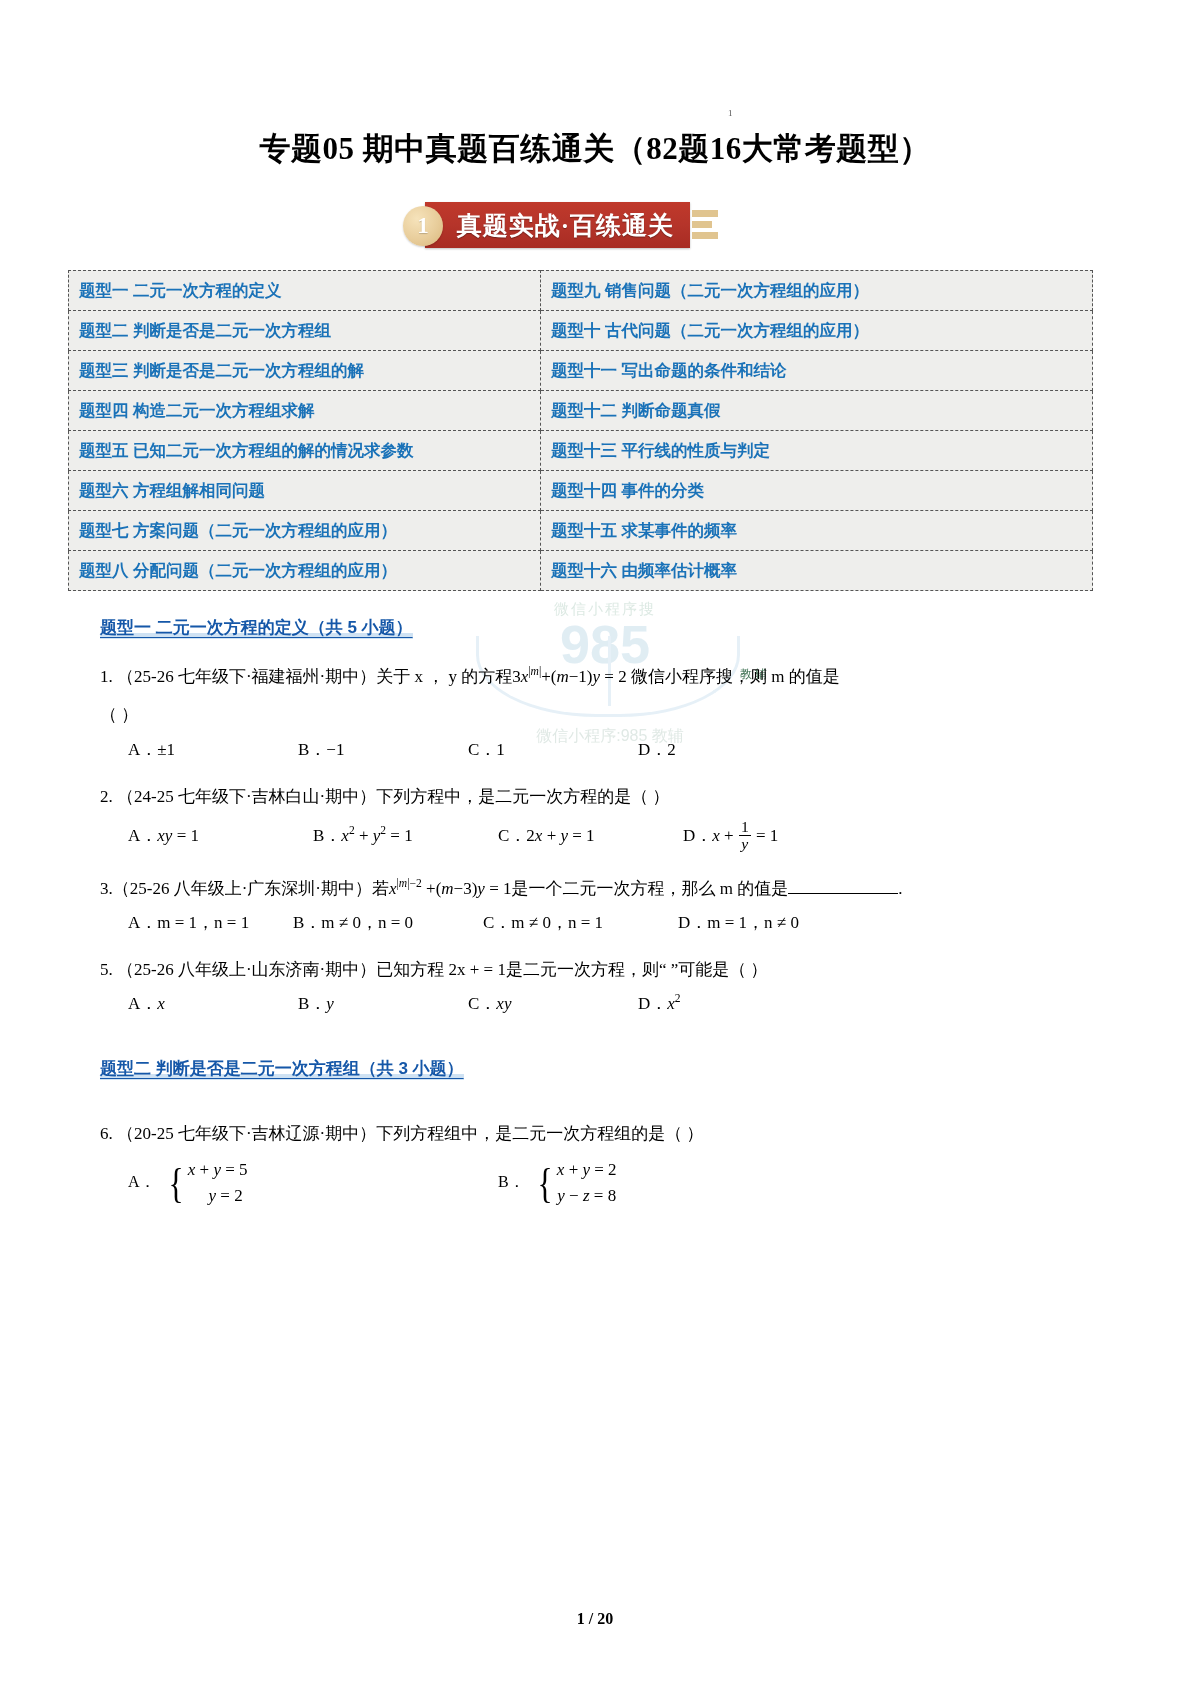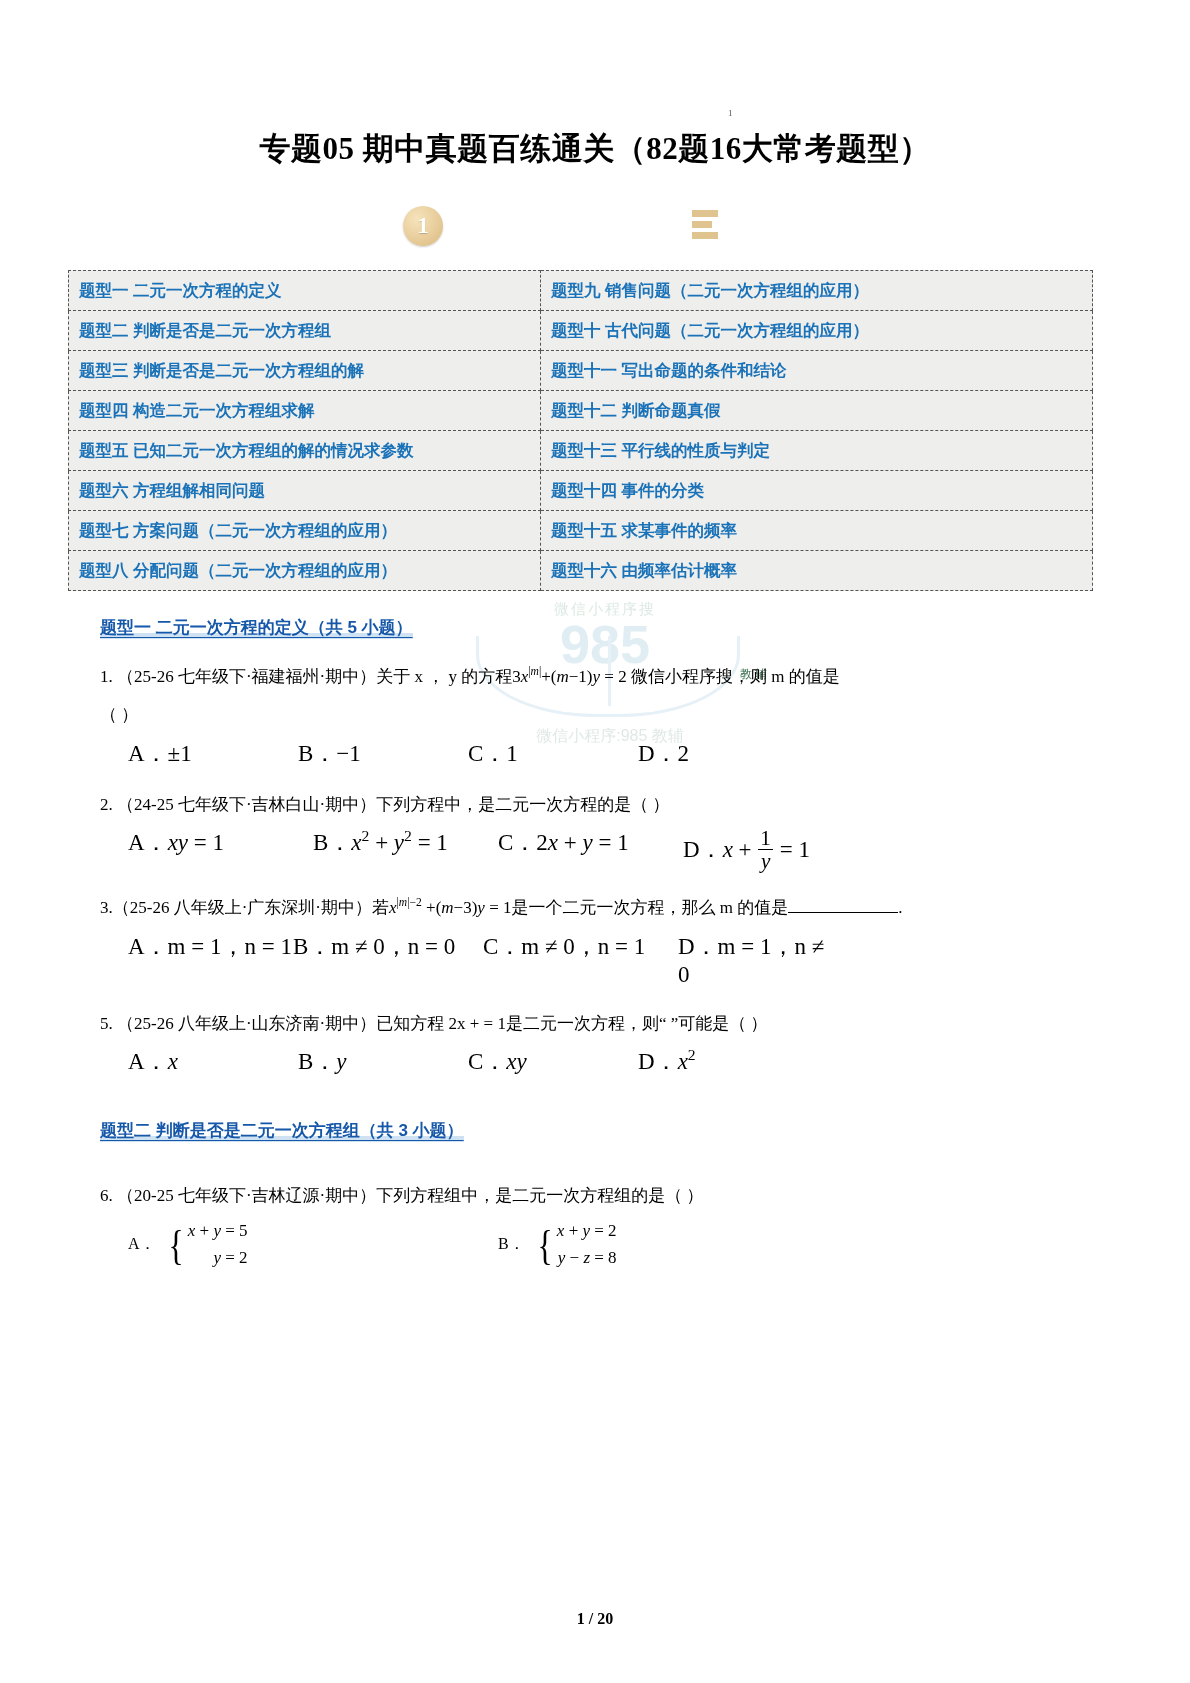--- a/index.html
+++ b/index.html
@@ -217,24 +217,25 @@
   }
   .q {
     font-size: 17px;
     line-height: 1.9;
     margin: 0 0 6px 0;
     font-family: "Liberation Serif", "DejaVu Serif", serif;
   }
   .q .src { letter-spacing: 0px; }
   .opts {
     display: flex;
-    font-size: 23px;
+    font-size: 17px;
     margin: 4px 0 20px 0;
     padding-left: 28px;
     font-family: "Liberation Serif", "DejaVu Serif", serif;
+    align-items: center;
   }
   .opts > span { display: inline-block; }
   .opts.w4 > span { width: 170px; }
   .opts.eq > span { width: 185px; }
   .opts.narrow > span { width: 150px; }
 
   i.v, em.v {
     font-style: italic;
     font-family: "Liberation Serif", "DejaVu Serif", serif;
   }
@@ -259,21 +260,21 @@
   }
   .brace {
     font-size: 42px;
     line-height: 1;
     font-weight: 300;
     margin-right: 2px;
     transform: scaleX(0.75);
     display: inline-block;
     font-family: "Liberation Serif", "DejaVu Serif", serif;
   }
-  .sys-eqs { display: inline-block; text-align: right; line-height: 1.55; font-size: 17px; }
+  .sys-eqs { display: inline-block; text-align: center; line-height: 1.55; font-size: 17px; }
   .sys-eqs div { white-space: nowrap; }
   .sys-row { display: flex; padding-left: 28px; margin-top: 6px; }
   .sys-row > div { width: 370px; display: flex; align-items: center; }
   .sys-label { margin-right: 10px; }
 
   
   .footer {
     position: absolute;
     left: 0;
     right: 0;
@@ -287,20 +288,23 @@
 </head>
 <body>
 
 <div class="page">
 
   <span class="tiny-mark">1</span>
 
   <h1 class="doc-title">专题05 期中真题百练通关（82题16大常考题型）</h1>
 
   <div class="banner-wrap">
+    <div class="banner">
+      <span class="banner-text">真题实战·百练通关</span>
+    </div>
     <div class="banner-circle">
       <span>1</span>
     </div>
     <div class="banner-tail">
       <i></i>
         <i></i>
         <i></i>
     </div>
   </div>
 

